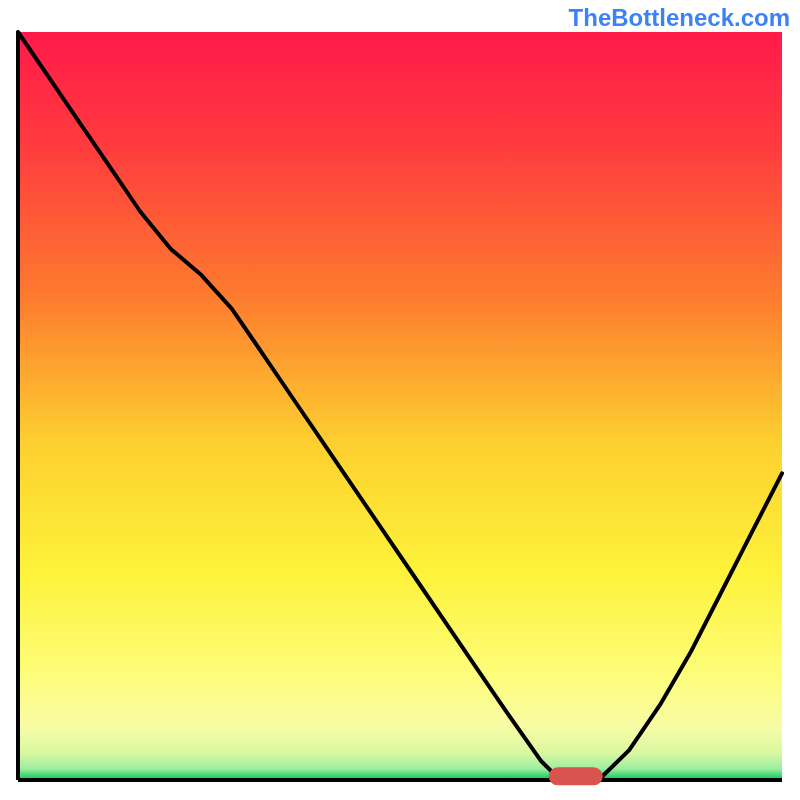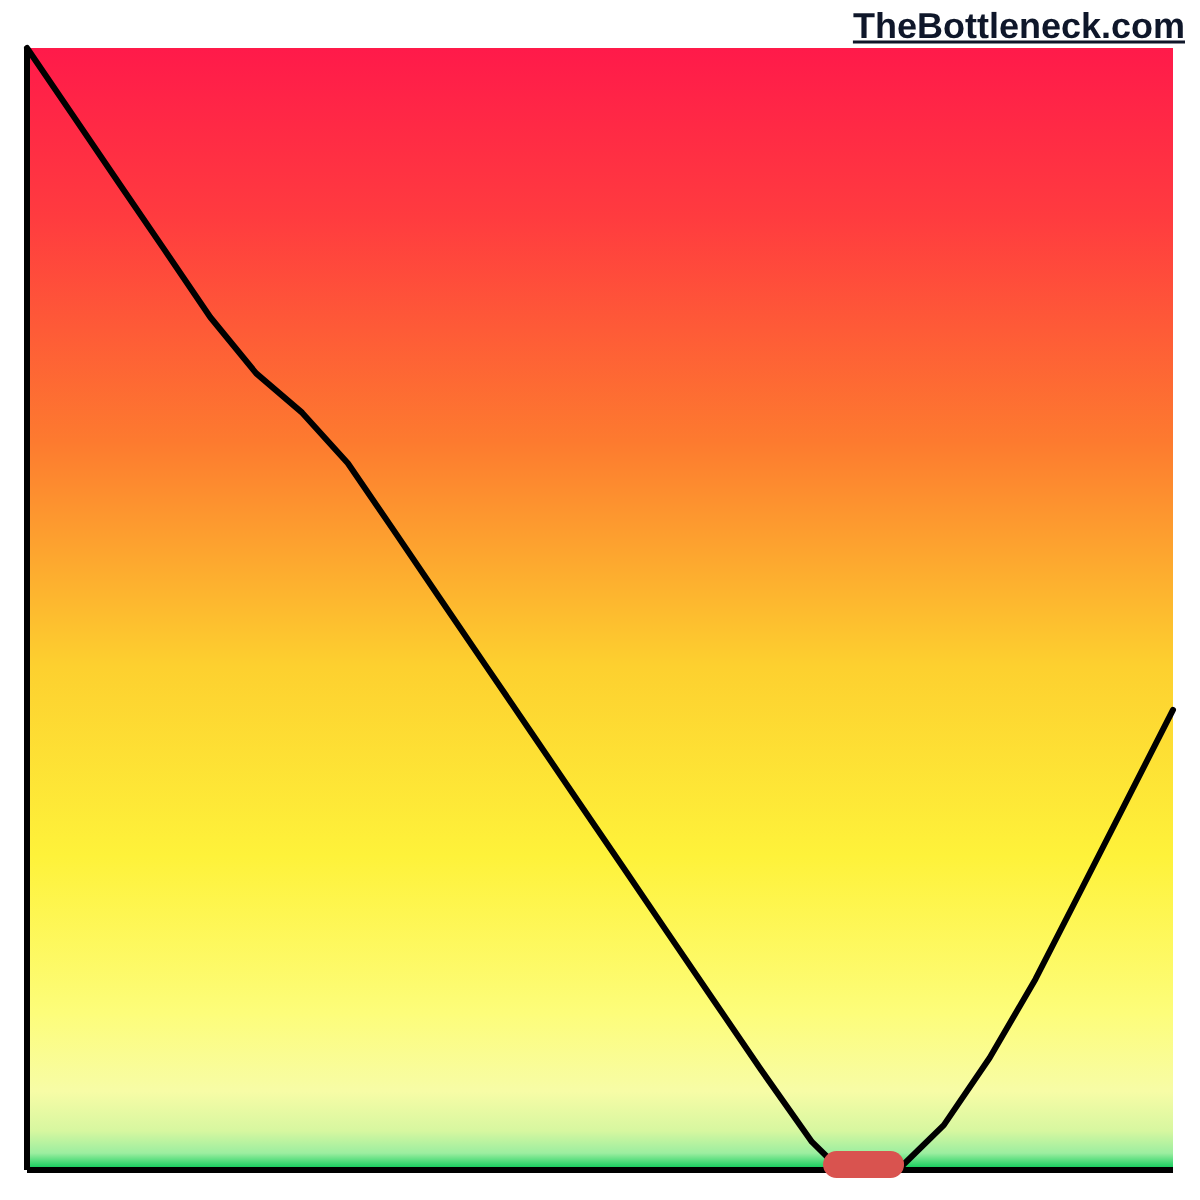--- a/index.html
+++ b/index.html
@@ -14,24 +14,23 @@
     position: relative;
     width: 800px;
     height: 800px;
   }
   .watermark {
     position: absolute;
     top: 4px;
     right: 10px;
     font-size: 24px;
     font-weight: bold;
-    color: #0f172a;
+    color: #3b82f6;
     letter-spacing: 0px;
     z-index: 3;
-    text-decoration: underline;
   }
   svg.chart {
     position: absolute;
     top: 0;
     left: 0;
     width: 800px;
     height: 800px;
   }
 </style>
 </head>

